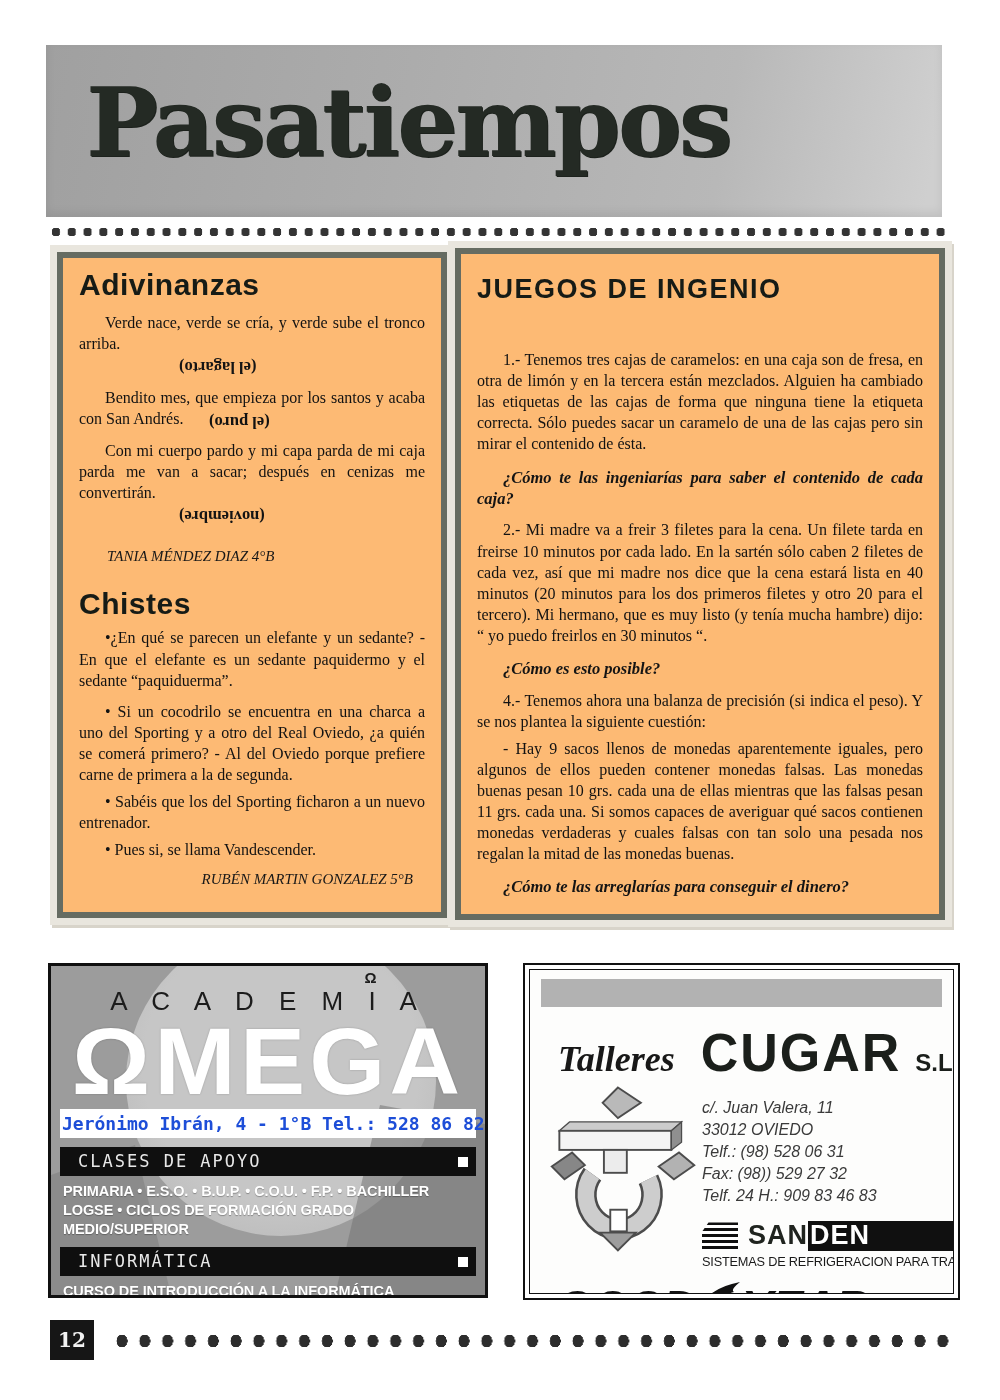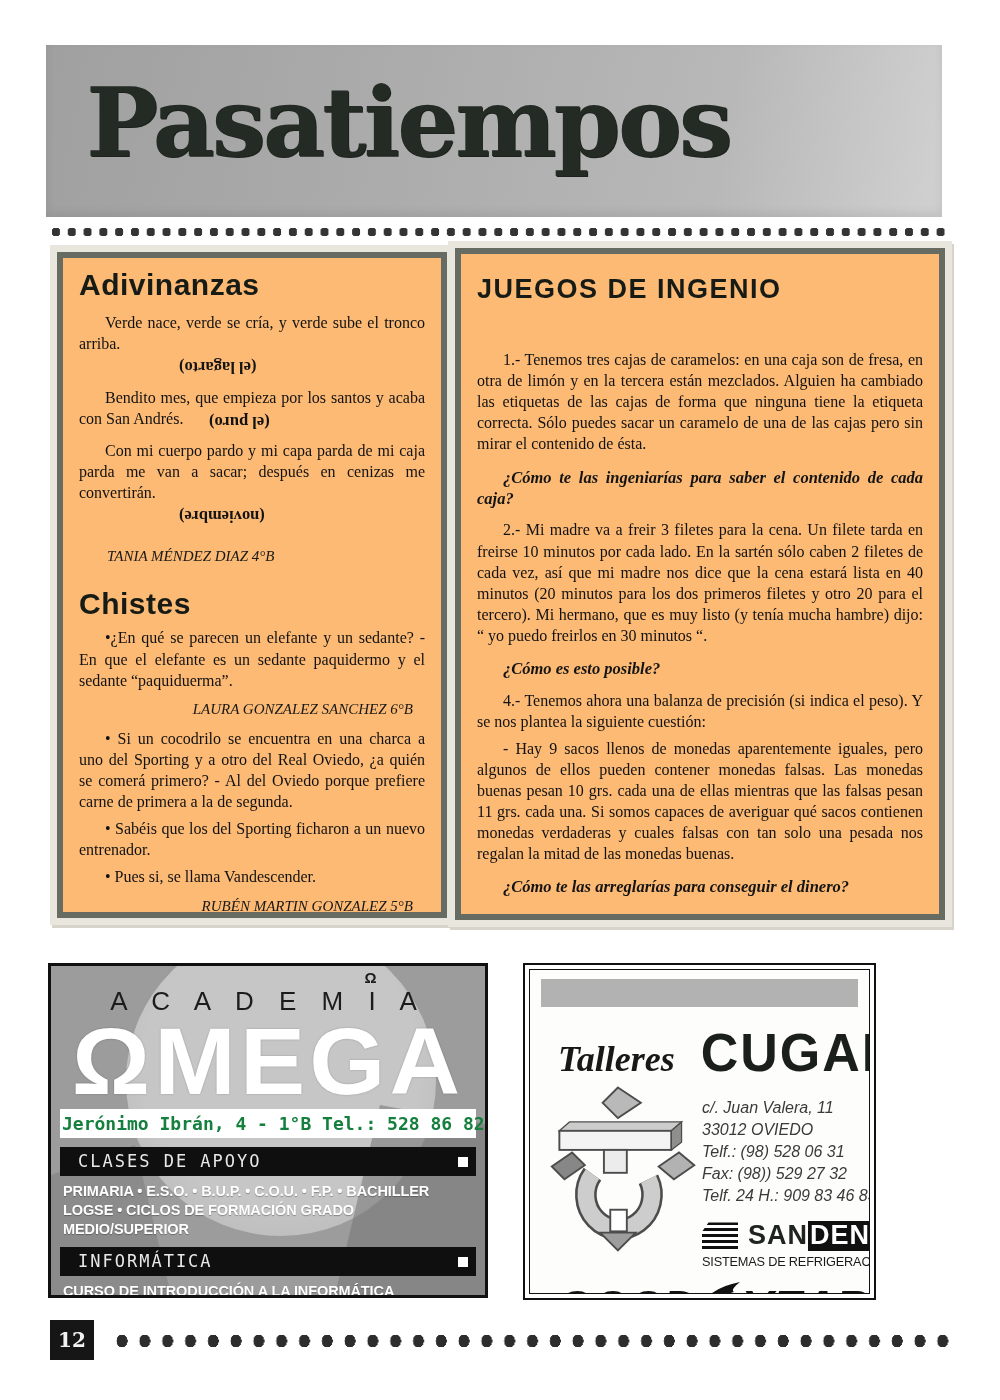--- a/index.html
+++ b/index.html
@@ -97,37 +97,37 @@
   }
   .omega-big {
     text-align:center; font-family:"Liberation Sans", sans-serif; font-weight:800;
     font-size:94px; line-height:.92; color:#ffffff; letter-spacing:4px;
     transform:scaleX(1.04); margin-top:2px;
     text-shadow:0 0 2px rgba(0,0,0,.25);
   }
   .addr-strip {
     background:#ffffff; margin:4px 9px 0 9px; padding:4px 2px;
     font-family:"DejaVu Sans Mono", monospace; font-weight:600; font-size:18px;
-    color:#15803d; text-align:center; white-space:nowrap;
+    color:#1d4ed8; text-align:center; white-space:nowrap;
   }
   .bar {
     position:relative; background:#0f0f0f; color:#e8e8e8;
     font-family:"DejaVu Sans Mono", monospace; font-size:17px; letter-spacing:2px;
     padding:4px 26px 5px 18px; margin:9px 9px 0 9px; white-space:nowrap;
   }
   .bar .sq { position:absolute; right:8px; top:50%; margin-top:-5px; width:10px; height:10px; background:#fff; }
   .ad-omega .wlines {
     margin:6px 12px 0 12px; color:#ffffff; font-family:"Liberation Sans", sans-serif;
     font-weight:700; font-size:14.5px; line-height:1.28; letter-spacing:-.1px;
     text-shadow:0 1px 1px rgba(0,0,0,.3);
   }
 
   
   .ad-cugar {
-    position:absolute; left:523px; top:963px; width:353px; height:337px;
+    position:absolute; left:523px; top:963px; width:437px; height:337px;
     border:2px solid #111; padding:4px; background:#fff;
   }
   .ad-cugar .inner { border:1px solid #111; height:100%; position:relative; overflow:hidden; background:#fdfdfc; }
   .cugar-graybar { height:28px; background:#b2b2b2; margin:9px 11px 0 11px; }
   .cugar-titlerow { display:flex; align-items:baseline; margin:16px 14px 0 28px; }
   .cugar-talleres {
     font-family:"Liberation Serif", serif; font-style:italic; font-weight:bold;
     font-size:36px; color:#181818; margin-right:26px;
   }
   .cugar-name {
@@ -190,21 +190,20 @@
   <p class="body"><span>Bendito mes, que empieza por los santos y acaba con San Andrés.</span><span class="flip-inline">(el puro)</span></p>
 
   <p class="body gap-xl">Con mi cuerpo pardo y mi capa parda de mi caja parda me van a sacar; después en cenizas me convertirán.</p>
   <span class="flip-block">(noviembre)</span>
 
   <div class="attrib left-ind">TANIA MÉNDEZ DIAZ 4°B</div>
 
   <div class="h-heavy h-chistes">Chistes</div>
 
   <p class="body" style="margin-top:6px">•¿En qué se parecen un elefante y un sedante? - En que el elefante es un sedante paquidermo y el sedante “paquiduerma”.</p>
-  <div class="attrib right">LAURA GONZALEZ SANCHEZ 6°B</div>
 
   <p class="body gap-lg">• Si un cocodrilo se encuentra en una charca a uno del Sporting y a otro del Real Oviedo, ¿a quién se comerá primero? - Al del Oviedo porque prefiere carne de primera a la de segunda.</p>
   <p class="body" style="margin-top:6px">• Sabéis que los del Sporting ficharon a un nuevo entrenador.</p>
   <p class="body" style="margin-top:6px">• Pues si, se llama Vandescender.</p>
   <div class="attrib right">RUBÉN MARTIN GONZALEZ 5°B</div>
 
 </div>
 
 <div class="tbox right">
   <div class="h-heavy h-juegos">JUEGOS DE INGENIO</div>

